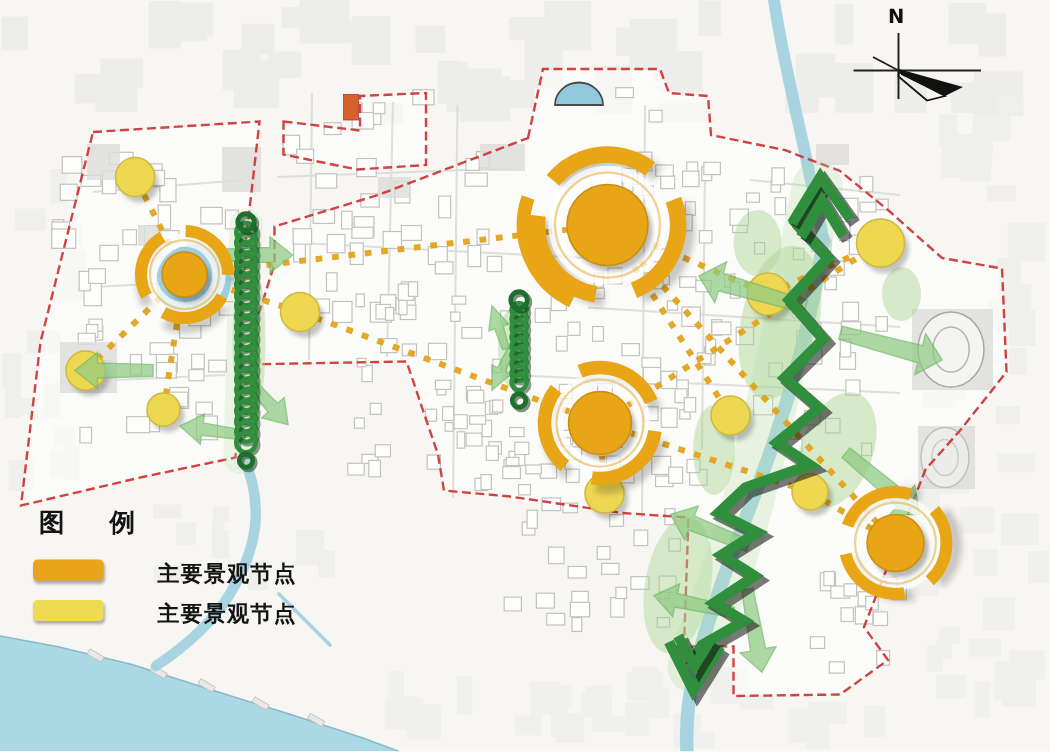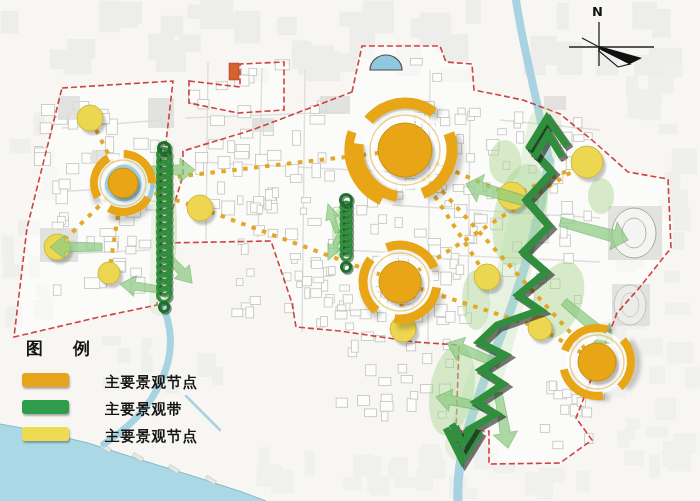--- a/index.html
+++ b/index.html
@@ -678,24 +678,20 @@
       </g>
     </svg>
 
   <div class="legend">
     <div class="legend-title">图 例</div>
     <div class="legend-item">
       <div class="legend-swatch" style="background: rgb(232, 164, 27);"></div>
       <div class="legend-label">主要景观节点</div>
     </div>
     <div class="legend-item">
-      <div class="legend-swatch" style="background: rgb(46, 158, 76);"></div>
-      <div class="legend-label">主要景观带</div>
-    </div>
-    <div class="legend-item">
       <div class="legend-swatch" style="background: rgb(239, 219, 82);"></div>
       <div class="legend-label">主要景观节点</div>
     </div>
   </div>
 
   <div class="compass">
     <div class="n-label">N</div>
     <svg width="92" height="52" viewBox="0 0 92 52">
       <line x1="33" y1="4" x2="33" y2="48" stroke="#222" stroke-width="1.3"></line>
       <line x1="3" y1="29" x2="88" y2="29" stroke="#222" stroke-width="1.3"></line>

